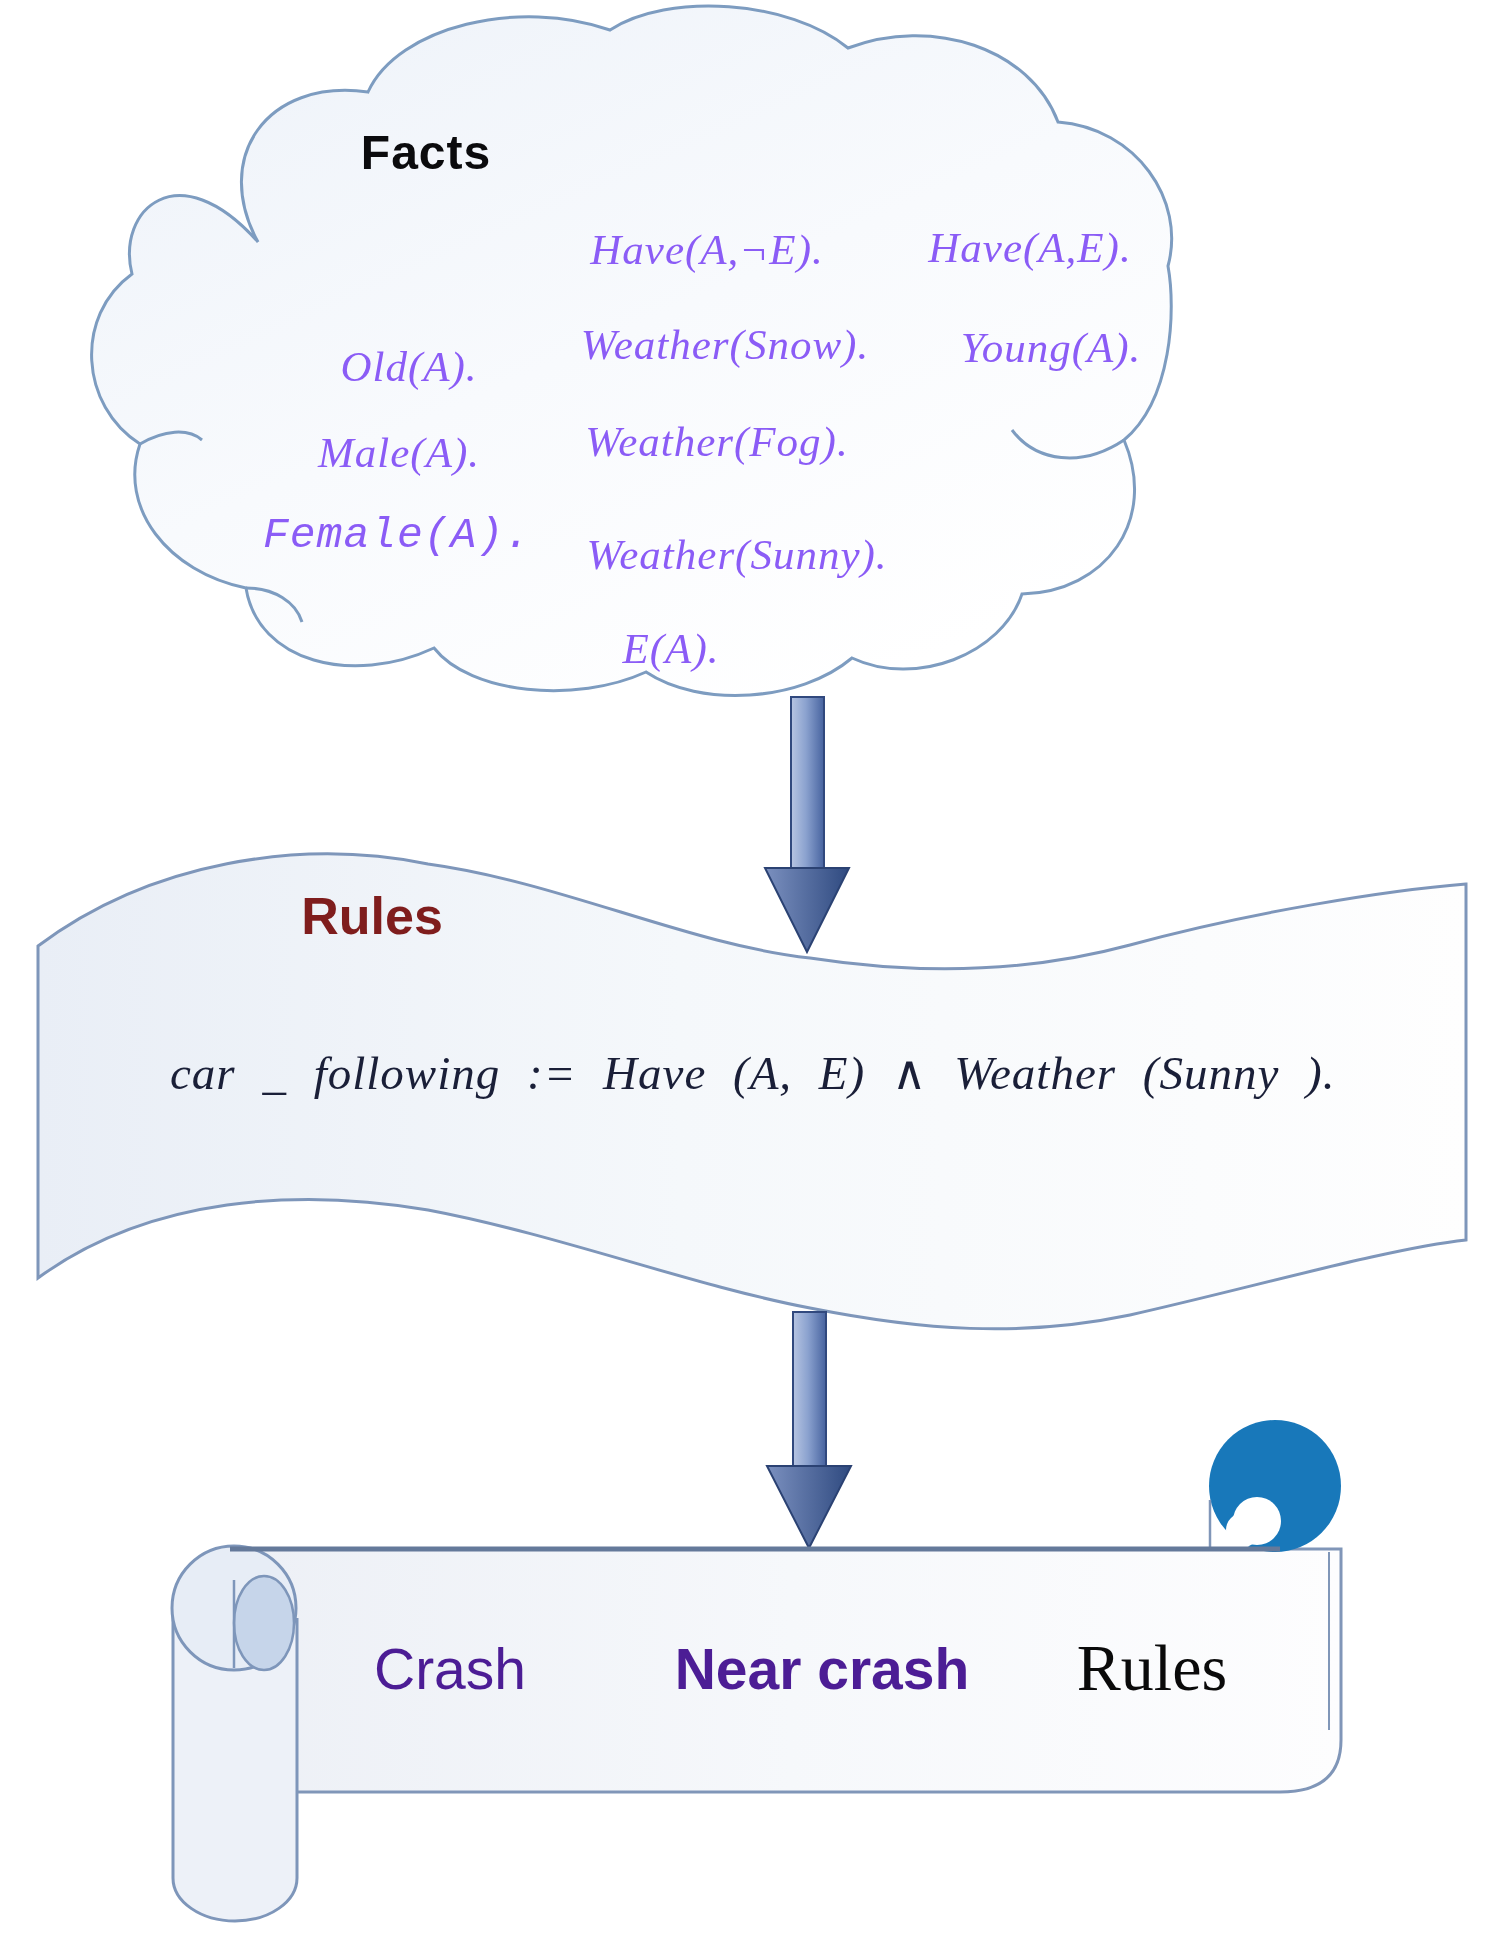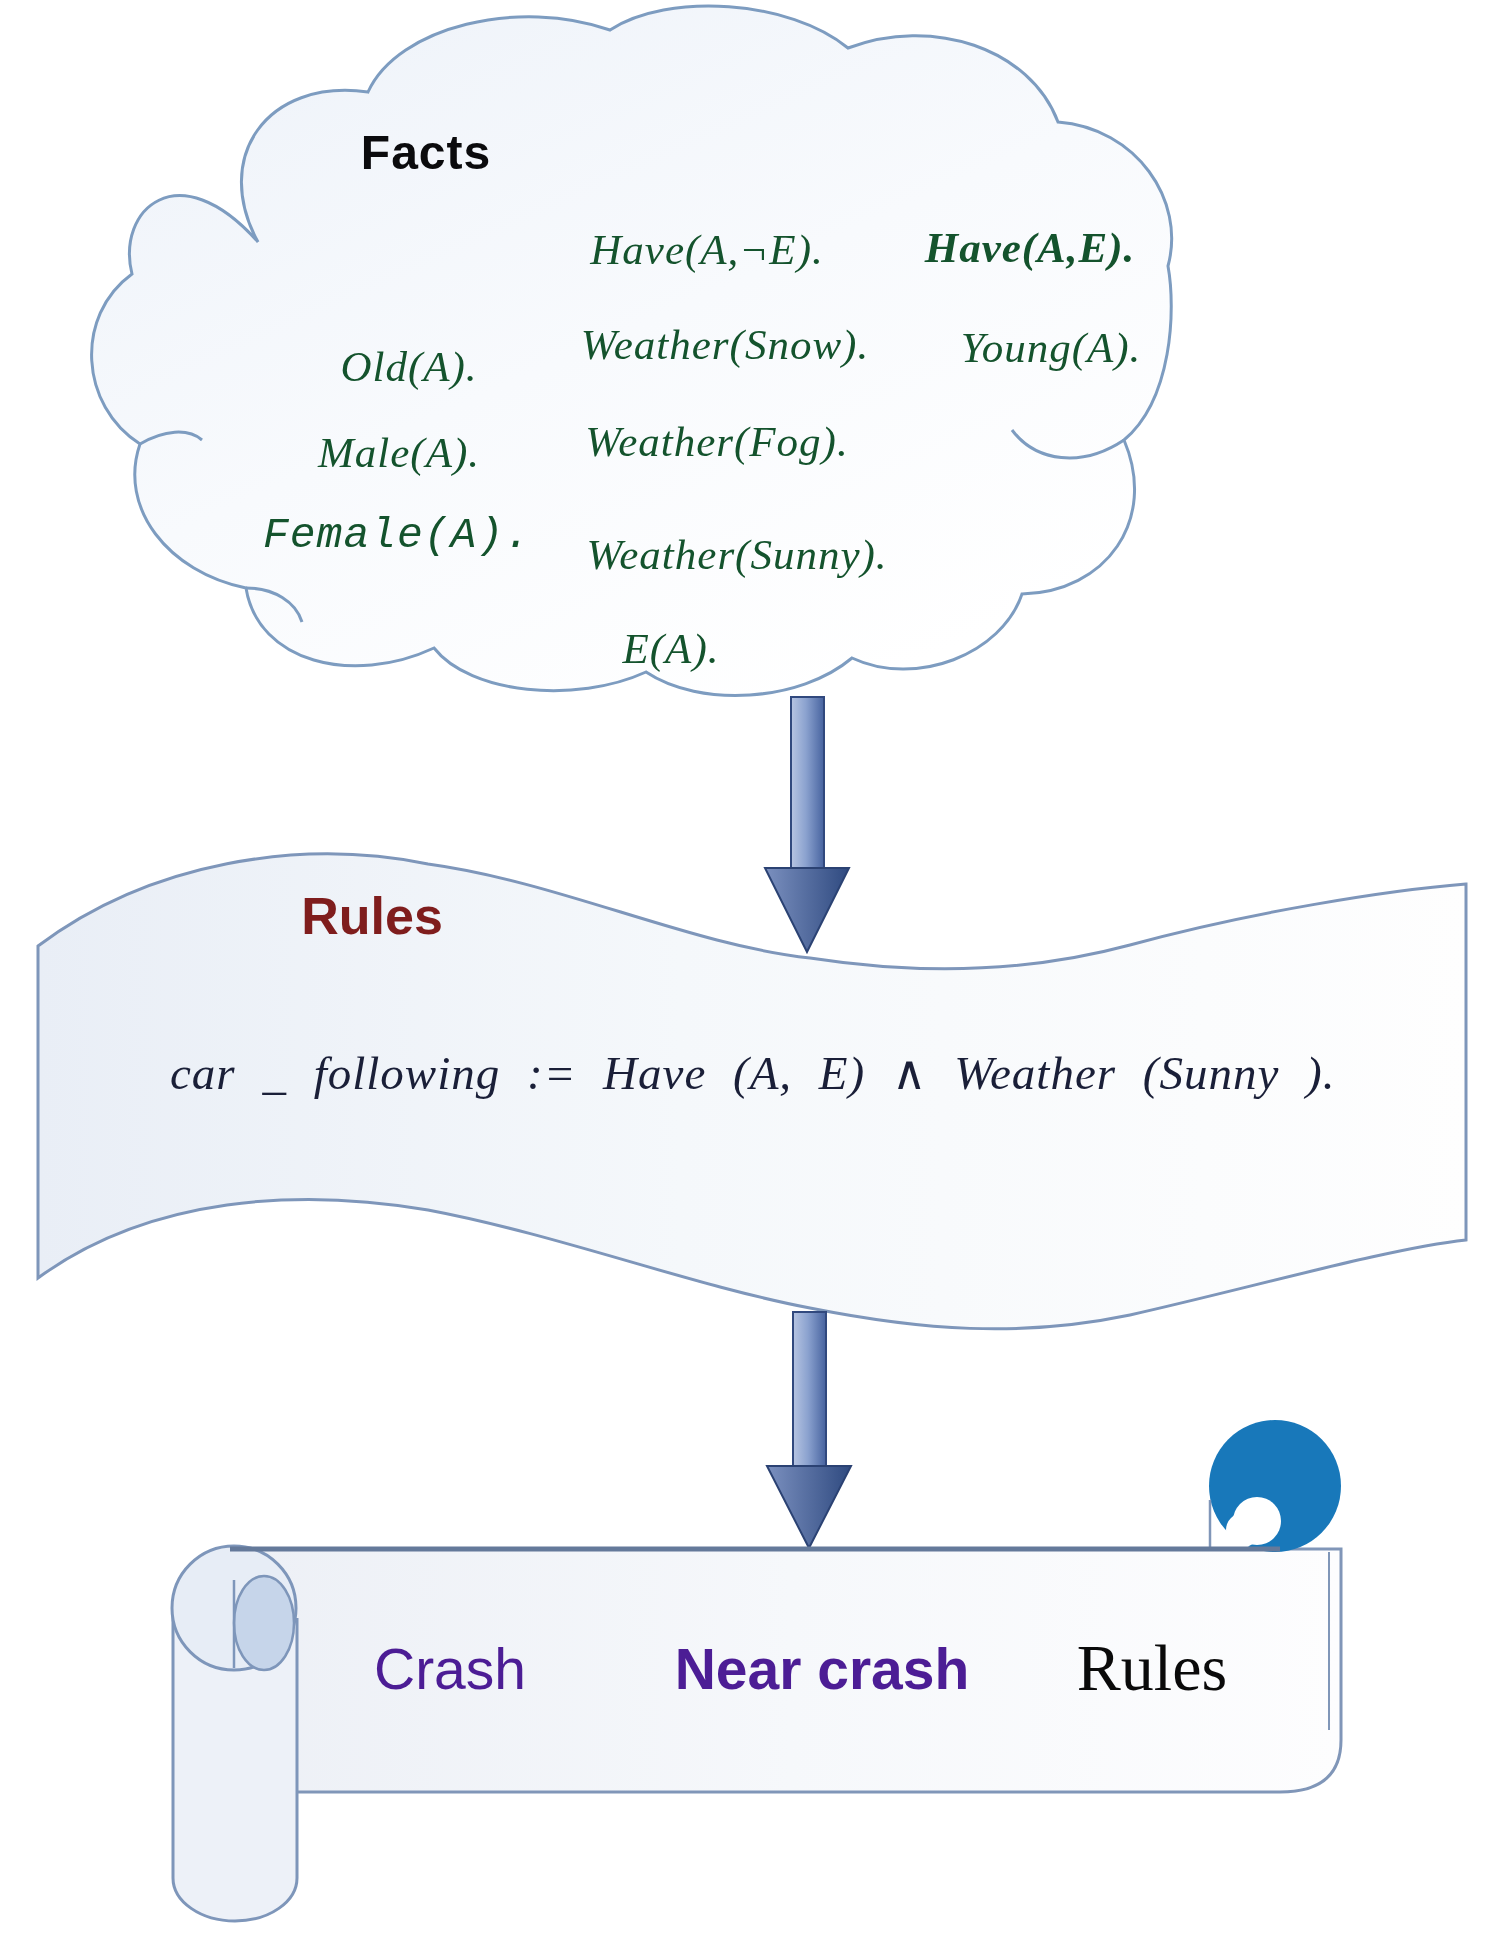--- a/index.html
+++ b/index.html
@@ -13,24 +13,24 @@
   }
   .shapes{position:absolute;left:0;top:0;width:1487px;height:1942px;}
   .txt{position:absolute;transform:translate(-50%,-50%);white-space:nowrap;}
   .facts-title{
     left:426px;top:152px;
     font:700 48px "Liberation Sans","DejaVu Sans",sans-serif;
     color:#0b0b0d;letter-spacing:1px;
   }
   .fact{
     font:italic 400 43px "Liberation Serif","DejaVu Serif",serif;
-    color:#14532d;letter-spacing:1px;
+    color:#8b5cf6;letter-spacing:1px;
   }
   .f0{left:707px;top:249px;}
-  .f1{left:1030px;top:247px;font-weight:bold;}
+  .f1{left:1030px;top:247px;}
   .f2{left:409px;top:366px;}
   .f3{left:725px;top:344px;}
   .f4{left:1051px;top:347px;}
   .f5{left:399px;top:452px;}
   .f6{left:717px;top:441px;}
   .f7{left:397px;top:535px;font-family:Liberation Mono, monospace;}
   .f8{left:737px;top:554px;font-style:italic;}
   .f9{left:671px;top:648px;}
   .rules-title{
     left:372px;top:916px;

